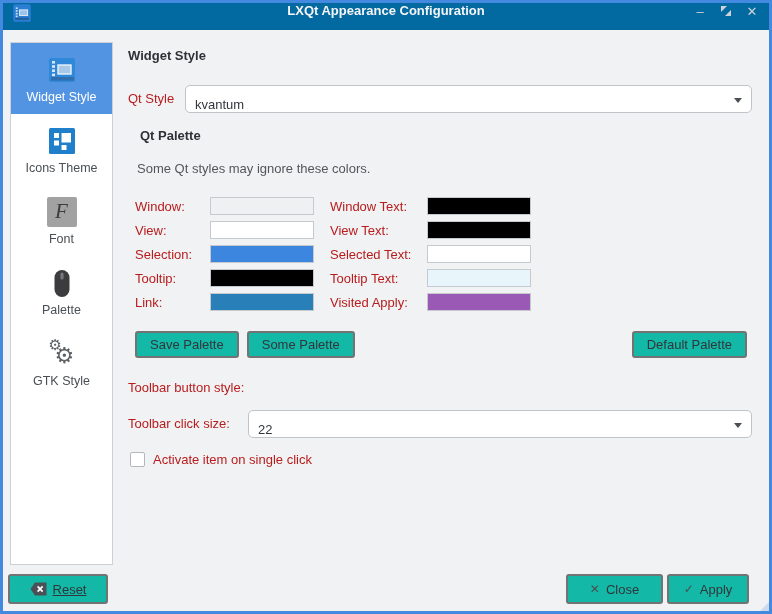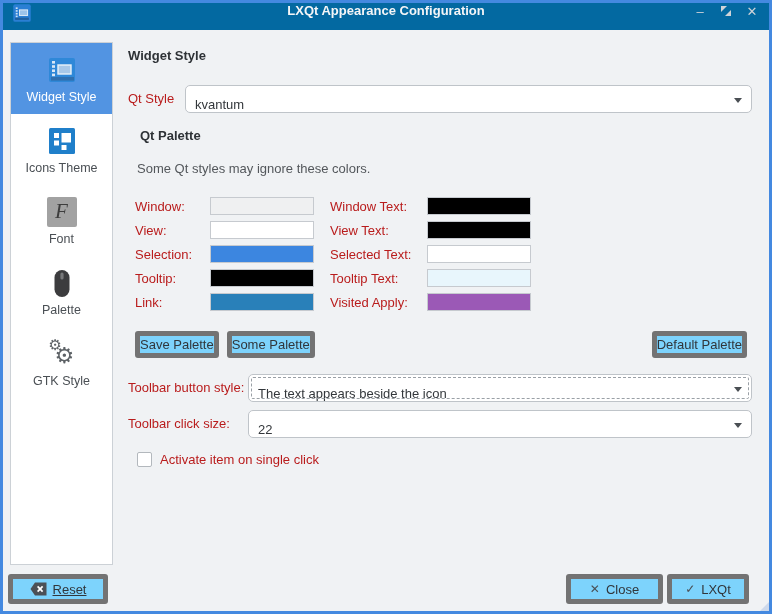--- a/index.html
+++ b/index.html
@@ -44,24 +44,24 @@
                 font-family: "DejaVu Sans", sans-serif; }
   .gear-big   { position: absolute; left: 9px; top: 5px; font-size: 22px; color: #5d6266;
                 font-family: "DejaVu Sans", sans-serif; }
   .font-glyph { width: 30px; height: 30px; background: #a2a2a2; border-radius: 2px;
                 display: flex; align-items: center; justify-content: center;
                 font-family: "Liberation Serif", serif; font-style: italic;
                 font-size: 21px; color: #3d3d3d; }
 
   
   .btn {
-    background: #7dd3fc; border: 5px solid #737373; border-radius: 3px;
+    background: #14b8a6; border: 2px solid #737373; border-radius: 3px;
     color: #31363b; font-size: 13px; font-family: "Liberation Sans", sans-serif;
     display: inline-flex; align-items: center; justify-content: center; gap: 6px;
-    height: 27px; padding: 0 0; cursor: pointer;
+    height: 27px; padding: 0 13px; cursor: pointer;
   }
   .btn .glyph { color: #4a4f54; font-size: 12px; }
 
   .reset-btn { position: absolute; left: 5px; top: 571px; width: 100px; height: 30px; text-decoration: underline; }
   .close-btn { position: absolute; left: 563px; top: 571px; width: 97px; height: 30px; }
   .apply-btn { position: absolute; left: 664px; top: 571px; width: 82px; height: 30px; }
 
   
   .h-group { position: absolute; font-weight: bold; color: #2e3236; font-size: 13px; }
   .lbl { color: #b91c1c; font-size: 13px; }
@@ -89,21 +89,21 @@
     grid-auto-rows: 24px; align-items: center;
   }
   .swatch { width: 104px; height: 18px; border: 1px solid #c6cacf; }
 
   .palette-actions {
     position: absolute; left: 132px; top: 328px; right: 22px;
     display: flex; gap: 8px;
   }
   .palette-actions .default { margin-left: auto; }
 
-  .checkbox-row { position: absolute; left: 134px; top: 449px; display: flex; align-items: center; gap: 8px; }
+  .checkbox-row { position: absolute; left: 127px; top: 449px; display: flex; align-items: center; gap: 8px; }
   .checkbox { width: 15px; height: 15px; background: #ffffff; border: 1px solid #b3b8bd;
               border-radius: 2px; cursor: pointer; }
 
   .grip { position: absolute; right: 0; bottom: 0; width: 0; height: 0;
           border-left: 9px solid transparent; border-bottom: 9px solid #cdd9ec; }
 </style>
 </head>
 <body>
 
 <div class="window">
@@ -245,39 +245,35 @@
     <span class="swatch" style="background: rgb(155, 89, 182);"></span>
   </div>
 
   <div class="palette-actions">
     <button class="btn">Save Palette</button>
     <button class="btn">Some Palette</button>
     <button class="btn default">Default Palette</button>
   </div>
 
   <div class="lbl" style="position:absolute; left:125px; top:371px; height:28px; line-height:28px;">Toolbar button style:</div>
-  <div class="combo focused" style="left:245px; top:371px; width:504px;">
-    <span>The text appears beside the icon</span>
-    <span class="arrow"></span>
-  </div>
 
   <div class="lbl" style="position:absolute; left:125px; top:407px; height:28px; line-height:28px;">Toolbar click size:</div>
   <div class="combo" style="left:245px; top:407px; width:504px;">
     <span>22</span>
     <span class="arrow"></span>
   </div>
 
   <div class="checkbox-row">
     <span class="checkbox" role="checkbox" aria-checked="false"></span>
     <span class="lbl">Activate item on single click</span>
   </div>
 
   <button class="btn close-btn">
     <span class="glyph">✕</span>
     <span>Close</span>
   </button>
   <button class="btn apply-btn">
     <span class="glyph">✓</span>
-    <span>LXQt</span>
+    <span>Apply</span>
   </button>
 
   <span class="grip"></span>
 </div>
 
 </body></html>

